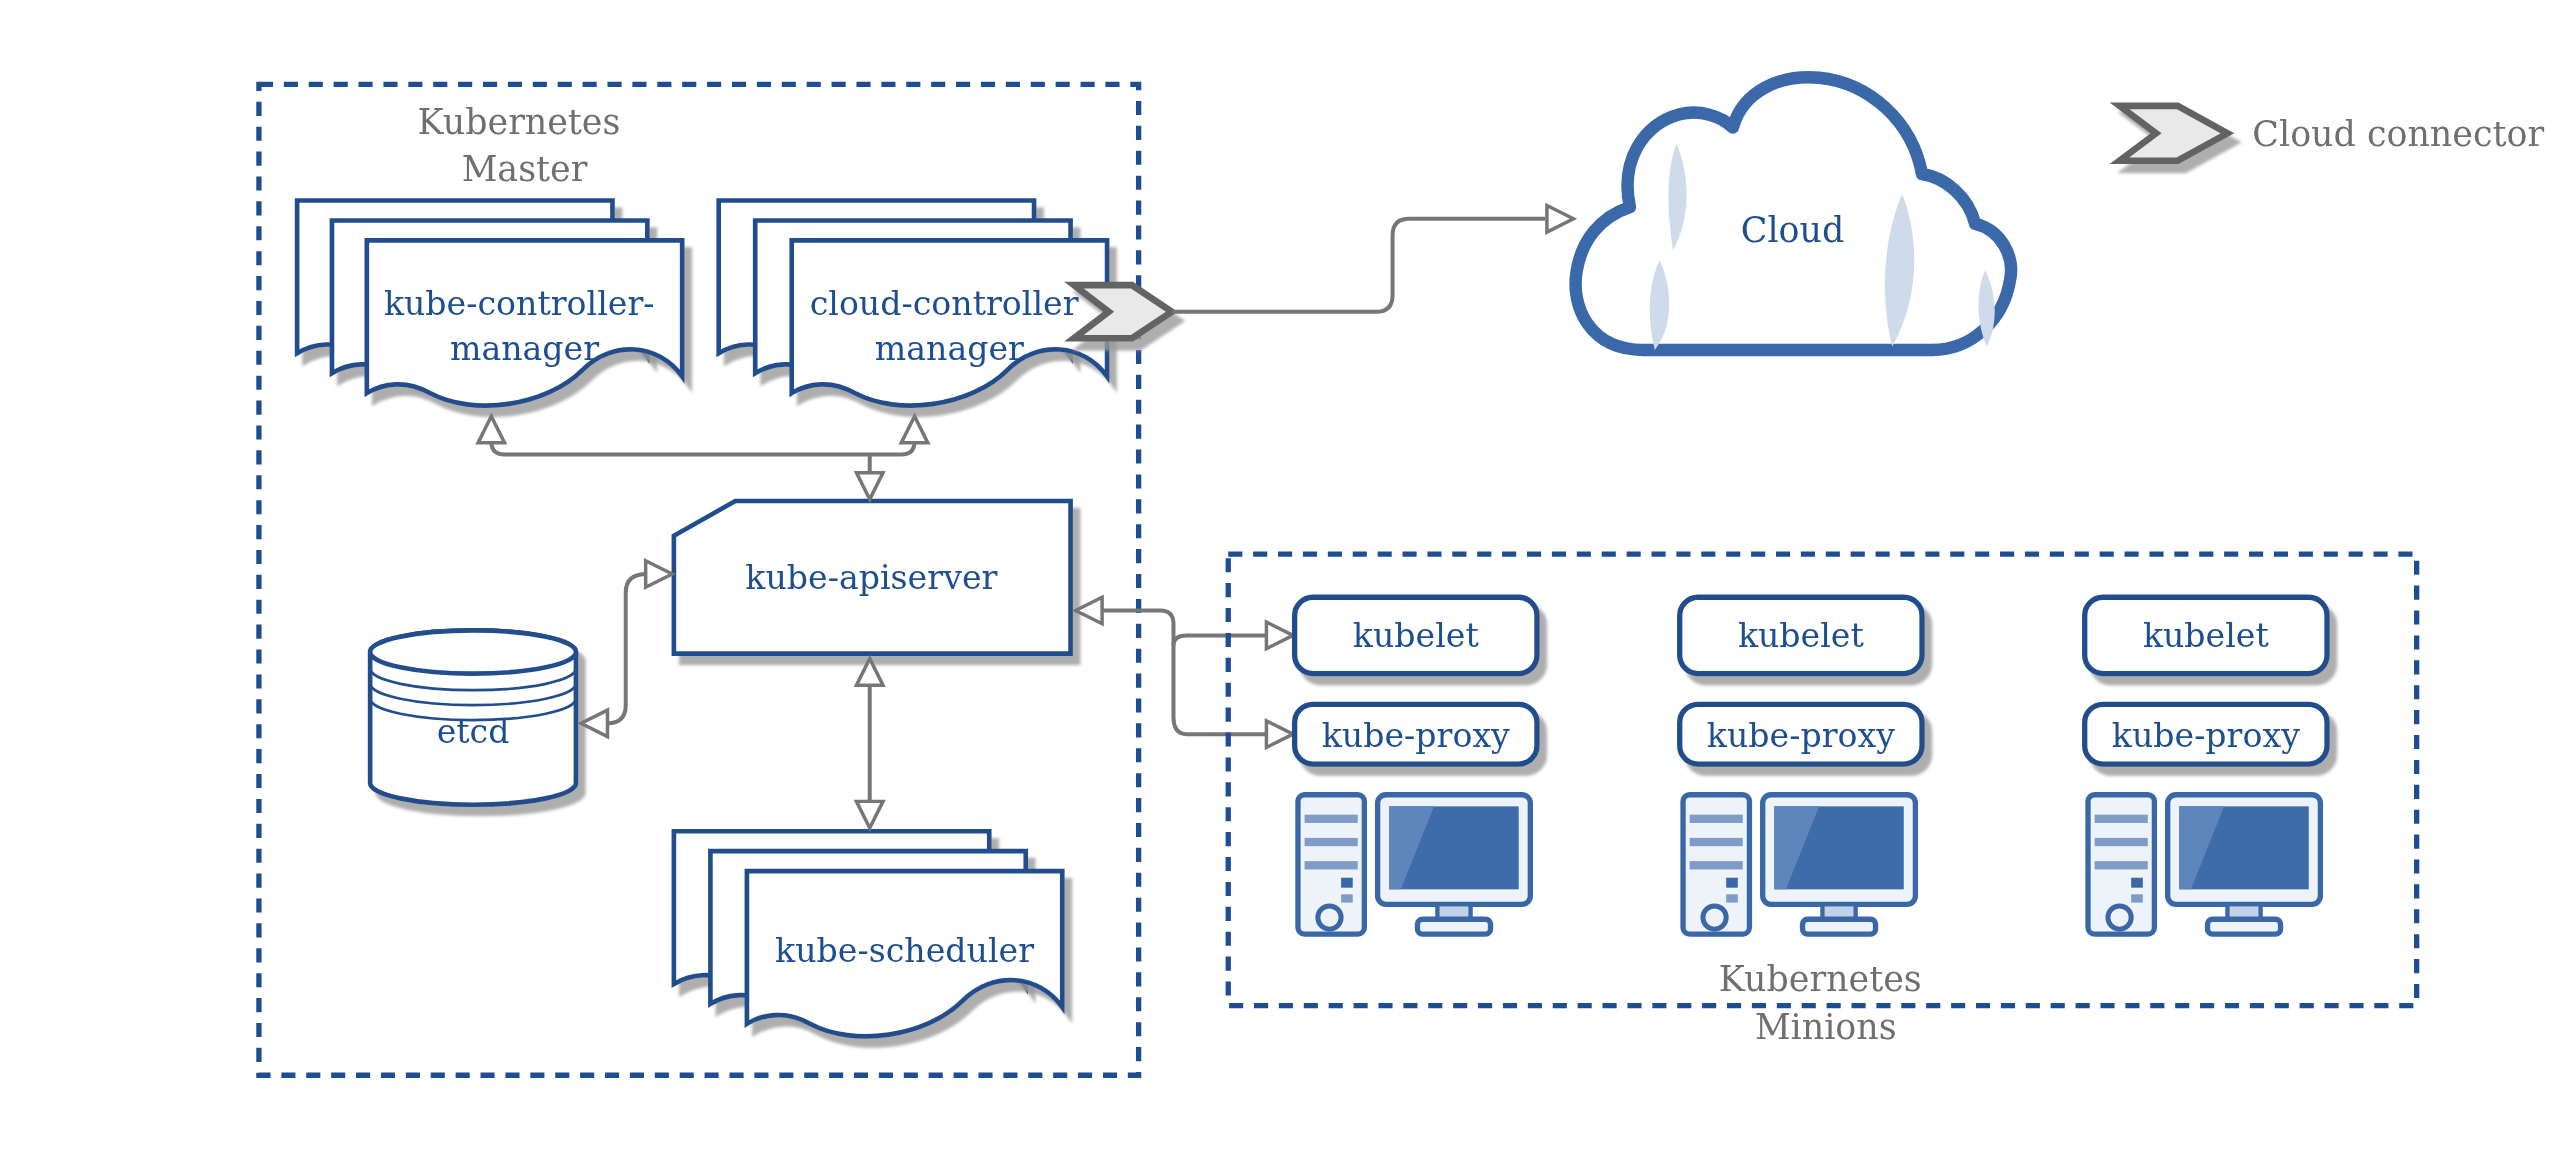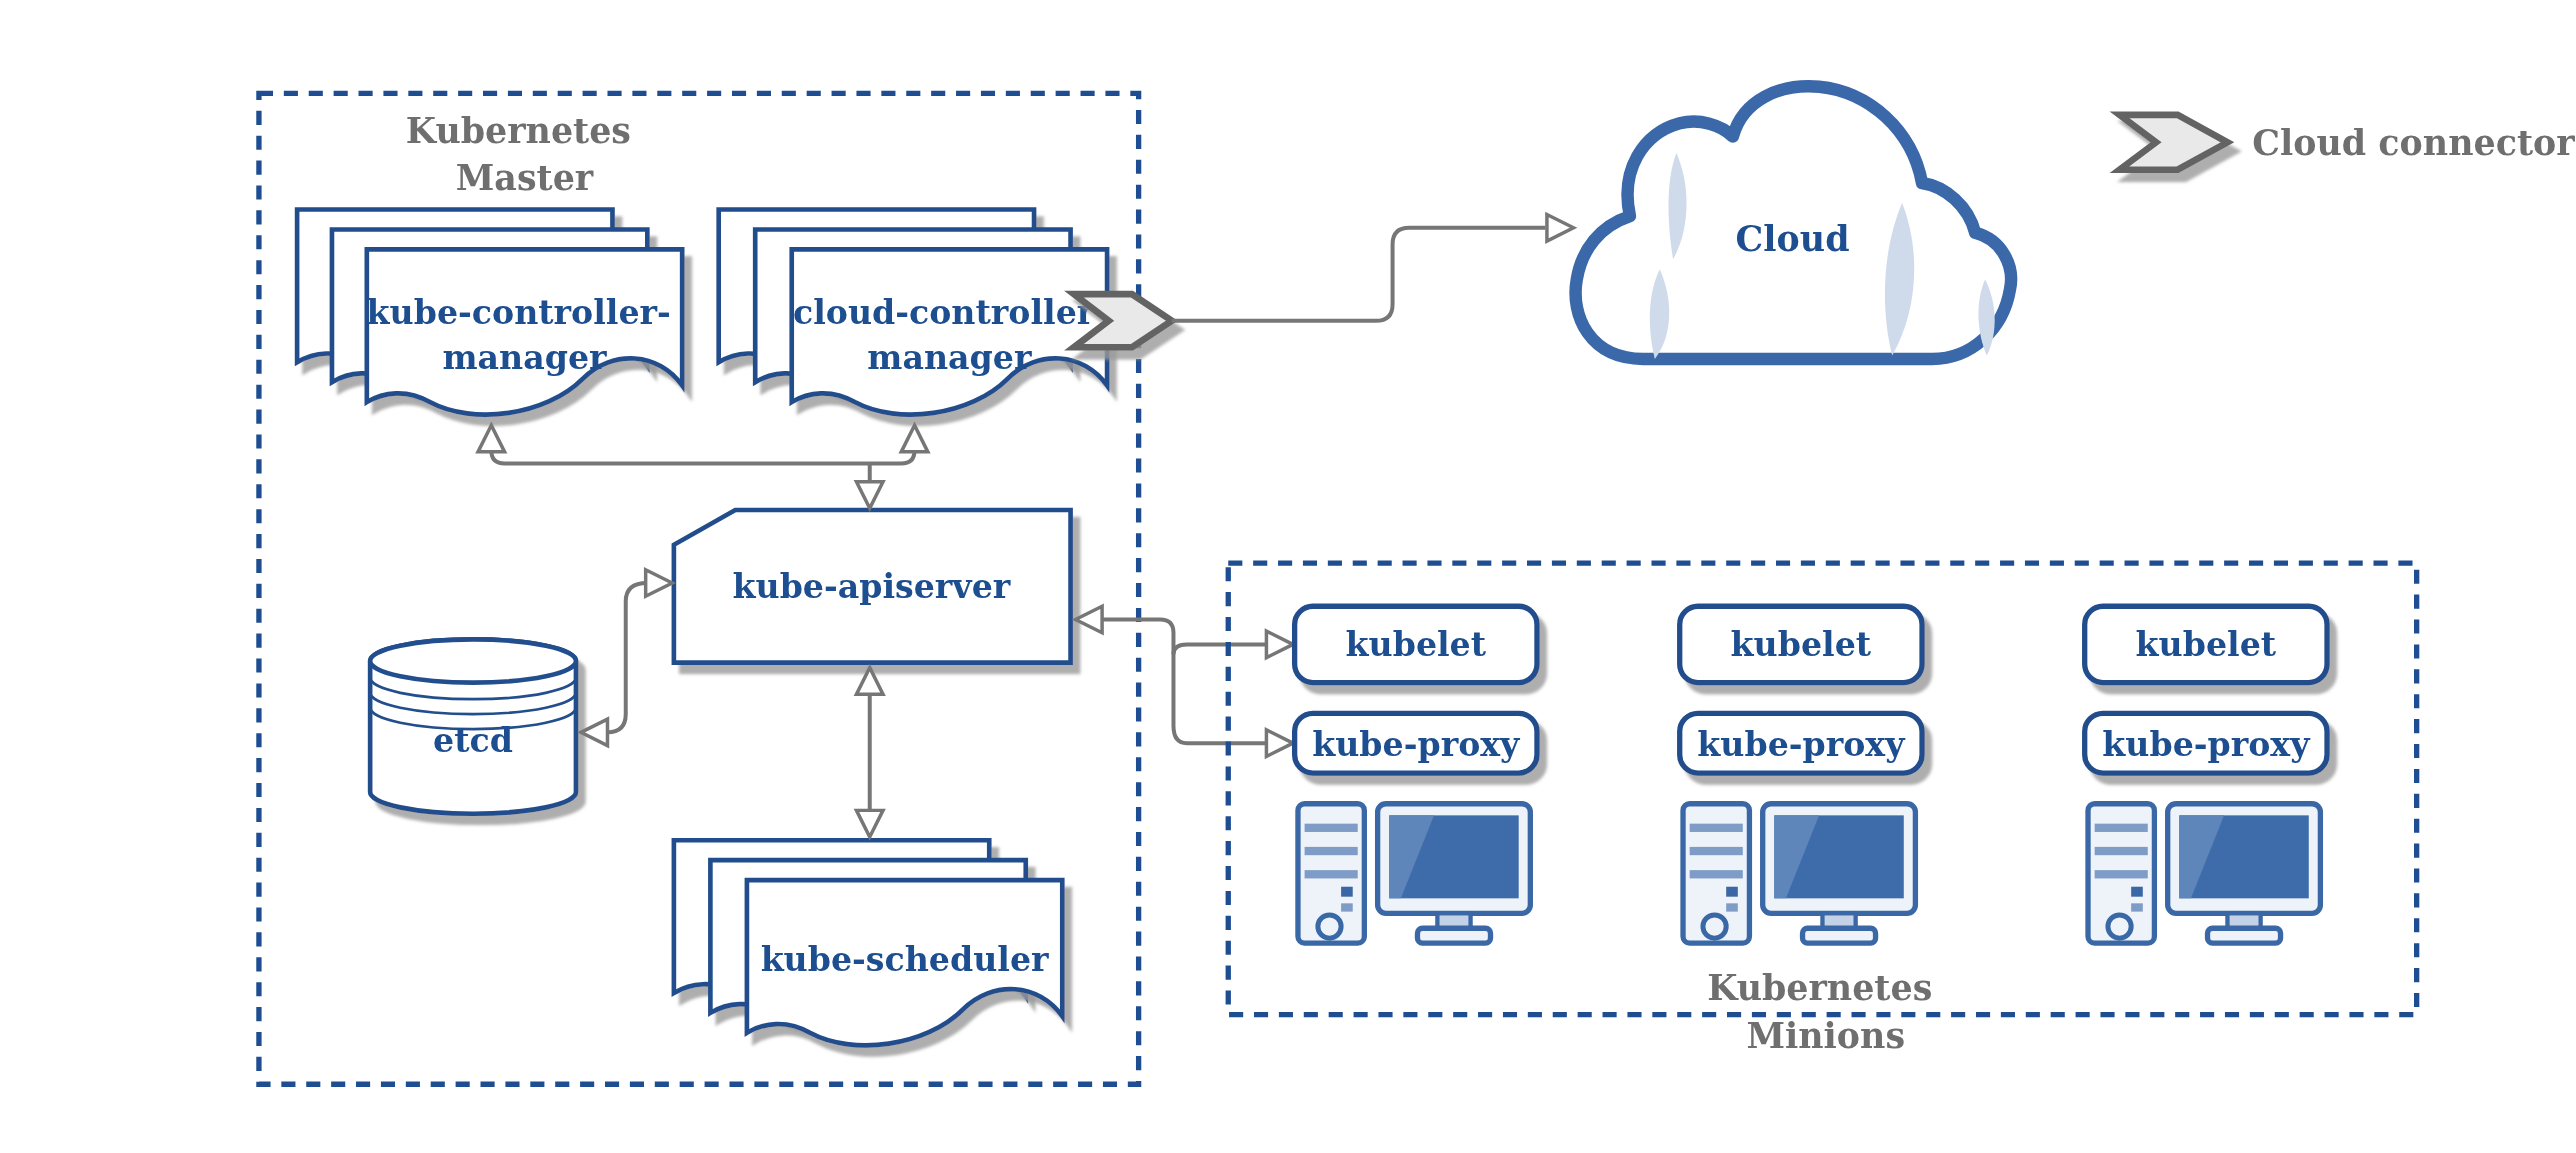--- a/index.html
+++ b/index.html
@@ -3,21 +3,21 @@
 <meta charset="utf-8">
 <style>
   :root{
     --blue_border:#234e8d; --blue_text:#1d4e8f; --dash_blue:#1e4d92;
     --gray_text:#6f6f6f; --connector_gray:#767676; --shadow:#a9a9a9;
     --chevron_fill:#e9e9e9; --chevron_border:#646464;
     --node_border:#3a67a5; --node_fill:#eef3fa; --screen_fill:#3e6cab;
     --screen_hl:#5e86bb; --stripe:#7e9cc6; --crescent:#cfdbeb; --cloud_border:#3a68a9;
   }
   html,body{margin:0;padding:0;background:#ffffff;}
-  .stage{width:100%;max-width:2665px;margin:17px auto;font-weight:bold;}
+  .stage{width:100%;max-width:2665px;margin:8px auto;}
   svg{display:block;width:100%;height:auto;}
   .card{fill:#ffffff;stroke:var(--blue_border);stroke-width:2.8;}
   .node{fill:#ffffff;stroke:var(--blue_border);stroke-width:3.2;}
   .dashedbox{fill:none;stroke:var(--dash_blue);stroke-width:3.2;stroke-dasharray:8.5 6.5;}
   .sh{fill:none;stroke:var(--connector_gray);stroke-width:2.4;}
   .ah{fill:#ffffff;stroke:var(--connector_gray);stroke-width:2.1;stroke-linejoin:miter;}
   .chev{fill:var(--chevron_fill);stroke:var(--chevron_border);stroke-width:4;stroke-linejoin:miter;}
   .cyl{fill:#ffffff;stroke:var(--blue_border);stroke-width:2.8;}
   .ring{fill:none;stroke:var(--blue_border);stroke-width:1.6;}
   .cloud{fill:#ffffff;stroke:var(--cloud_border);stroke-width:7.5;stroke-linejoin:round;}

